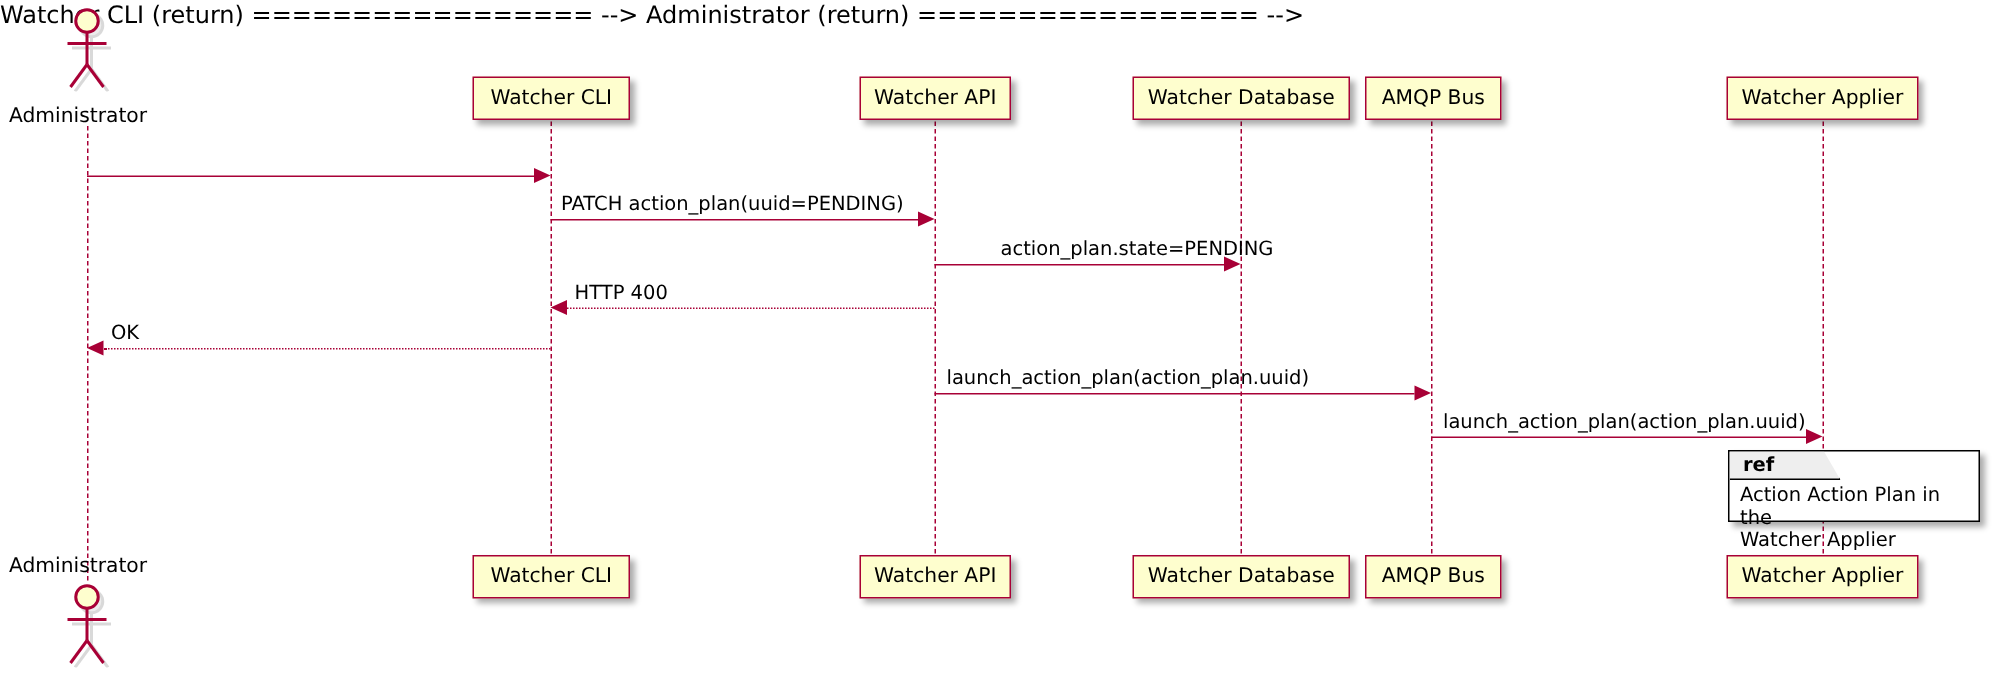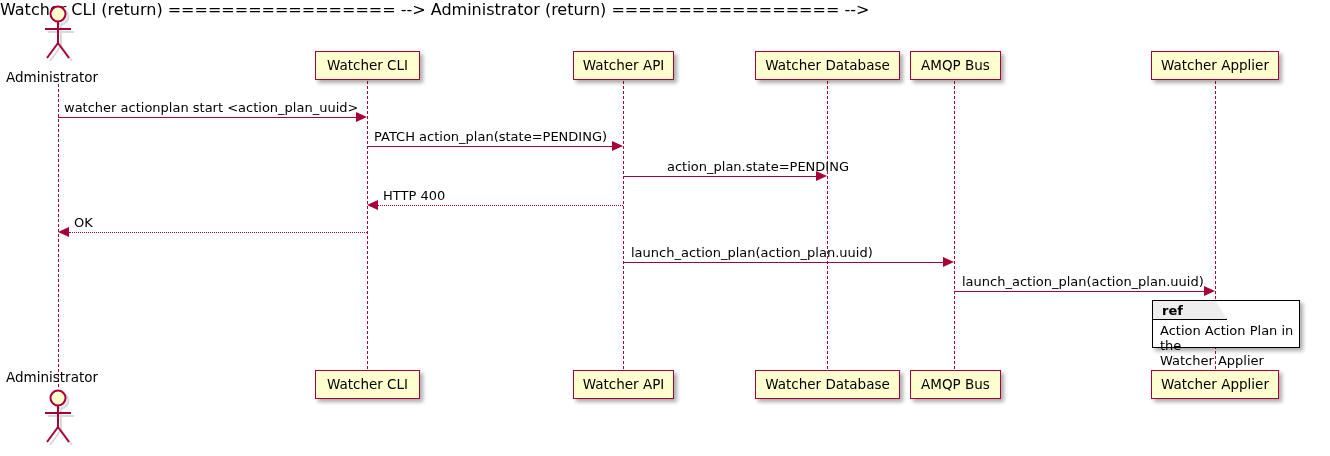--- a/index.html
+++ b/index.html
@@ -166,26 +166,25 @@
     <span>Watcher Database</span>
   </div>
   <div class="participant" style="left:910px; top:51px; width:91px;">
     <span>AMQP Bus</span>
   </div>
   <div class="participant" style="left:1151px; top:51px; width:128px;">
     <span>Watcher Applier</span>
   </div>
 
   
-  <div class="msg-label" style="left:64px; top:101px;">watcher actionplan start &lt;action_plan_uuid&gt;</div>
   <div class="msg-line" style="left:58px; top:117px; width:298px;"></div>
   <div class="arrow-head right" style="left:356px; top:112px;"></div>
 
   
-  <div class="msg-label" style="left:374px; top:130px;">PATCH action_plan(state=PENDING)</div>
+  <div class="msg-label" style="left:374px; top:130px;">PATCH action_plan(uuid=PENDING)</div>
   <div class="msg-line" style="left:367px; top:146px; width:245px;"></div>
   <div class="arrow-head right" style="left:612px; top:141px;"></div>
 
   
   <div class="msg-label" style="left:631px; top:160px;margin-left:36px;">action_plan.state=PENDING</div>
   <div class="msg-line" style="left:623px; top:176px; width:193px;"></div>
   <div class="arrow-head right" style="left:816px; top:171px;"></div>
 
    Watcher CLI (return) ================= --&gt;
   <div class="msg-label" style="left:383px; top:189px;">HTTP 400</div>
@@ -201,21 +200,21 @@
   <div class="msg-label" style="left:631px; top:246px;">launch_action_plan(action_plan.uuid)</div>
   <div class="msg-line" style="left:623px; top:262px; width:320px;"></div>
   <div class="arrow-head right" style="left:943px; top:257px;"></div>
 
   
   <div class="msg-label" style="left:962px; top:275px;">launch_action_plan(action_plan.uuid)</div>
   <div class="msg-line" style="left:954px; top:291px; width:250px;"></div>
   <div class="arrow-head right" style="left:1204px; top:286px;"></div>
 
   
-  <div class="ref-box" style="left:1152px; top:300px; width:148px; height:48px;">
+  <div class="ref-box" style="left:1152px; top:300px; width:168px; height:48px;">
     <div class="ref-tab" style="width:74px;">
       <span>ref</span>
     </div>
     <div class="ref-body">
       <div>Action Action Plan in the</div>
       <div>Watcher Applier</div>
     </div>
   </div>
 
   

